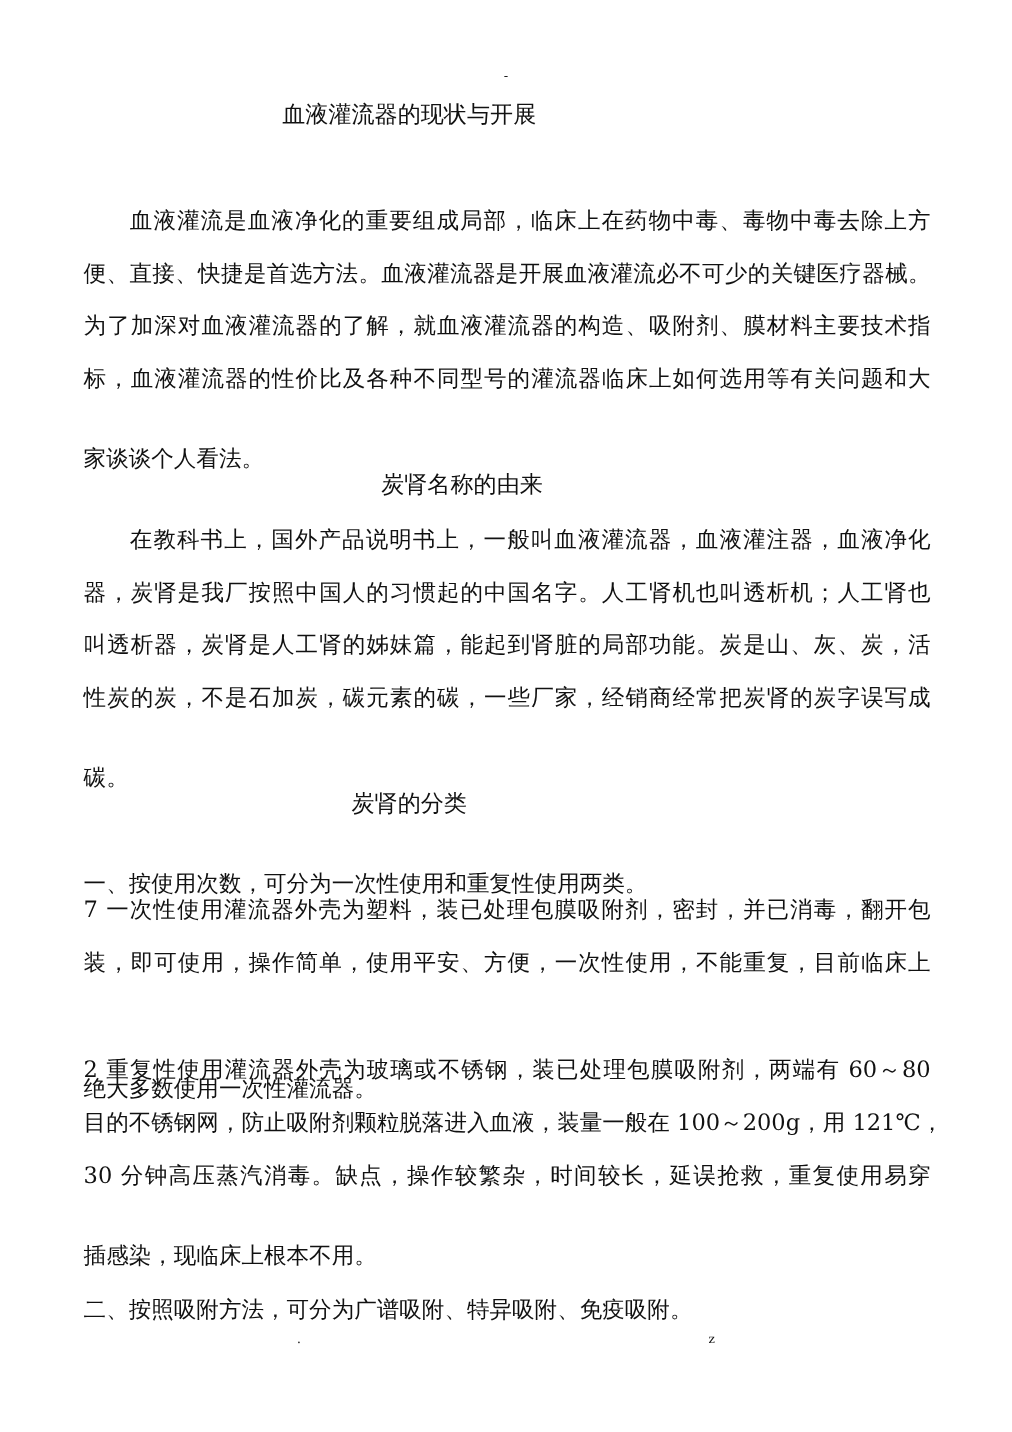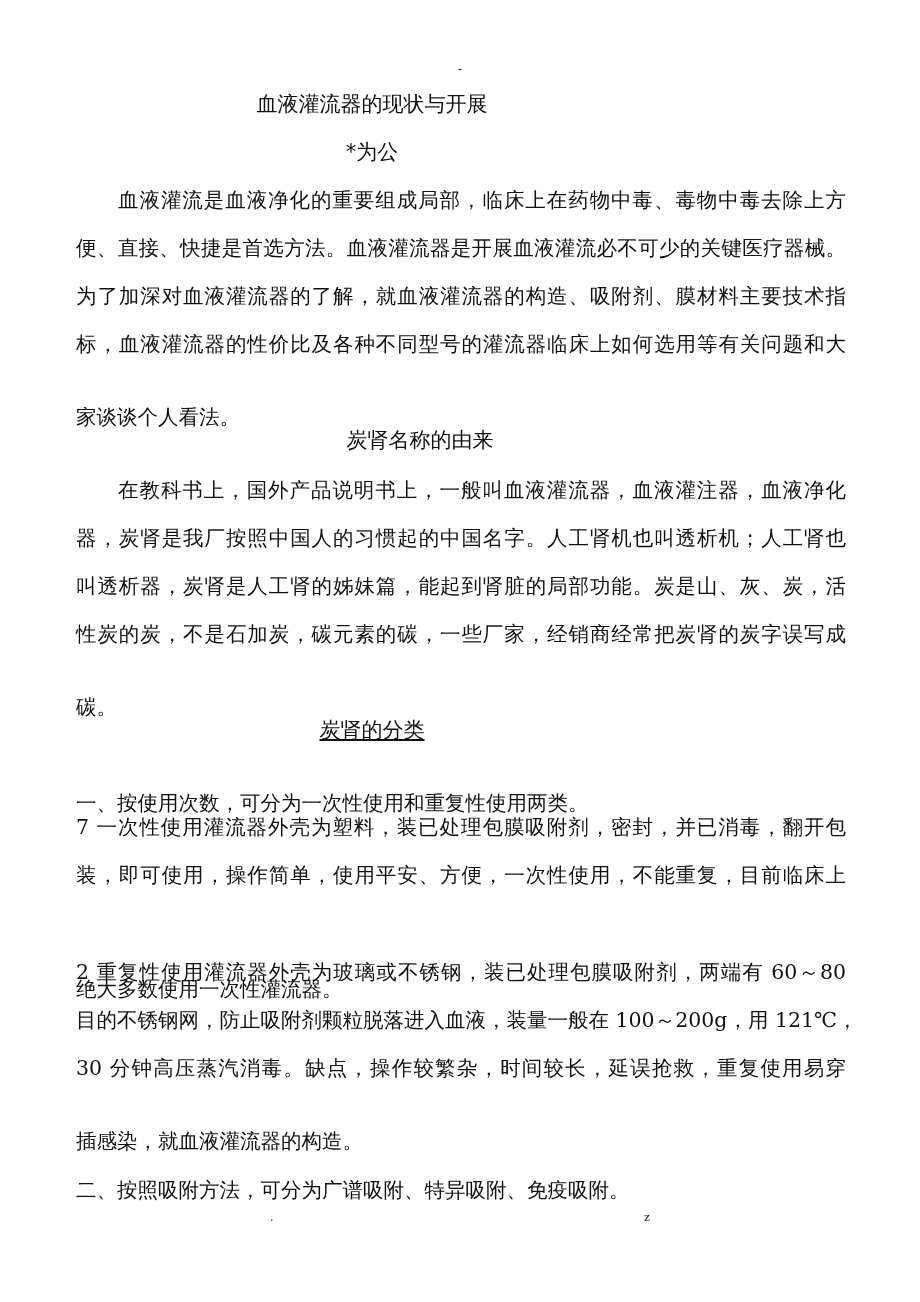--- a/index.html
+++ b/index.html
@@ -16,47 +16,46 @@
     .line.indent { left: 118px; width: 728px; }
     .ftr { position: absolute; top: 1212px; font-size: 11px; line-height: 12px; }
   </style>
 </head>
 <body>
 
 <div class="page">
   <div class="hdr-mark">-</div>
 
   <div class="title" style="top:90px;">血液灌流器的现状与开展</div>
-  <div class="title" style="top:138px;">*为公</div>
 
   <div>
     <div class="line indent" style="top:186px;">血液灌流是血液净化的重要组成局部，临床上在药物中毒、毒物中毒去除上方</div>
     <div class="line" style="top:234px;">便、直接、快捷是首选方法。血液灌流器是开展血液灌流必不可少的关键医疗器械。</div>
     <div class="line" style="top:282px;">为了加深对血液灌流器的了解，就血液灌流器的构造、吸附剂、膜材料主要技术指</div>
     <div class="line" style="top:330px;">标，血液灌流器的性价比及各种不同型号的灌流器临床上如何选用等有关问题和大</div>
     <div class="line last" style="top:378px;">家谈谈个人看法。</div>
   </div>
 
   <div class="title" style="top:426px;padding-left:48px;">炭肾名称的由来</div>
   <div>
     <div class="line indent" style="top:476px;">在教科书上，国外产品说明书上，一般叫血液灌流器，血液灌注器，血液净化</div>
     <div class="line" style="top:524px;">器，炭肾是我厂按照中国人的习惯起的中国名字。人工肾机也叫透析机；人工肾也</div>
     <div class="line" style="top:572px;">叫透析器，炭肾是人工肾的姊妹篇，能起到肾脏的局部功能。炭是山、灰、炭，活</div>
     <div class="line" style="top:620px;">性炭的炭，不是石加炭，碳元素的碳，一些厂家，经销商经常把炭肾的炭字误写成</div>
     <div class="line last" style="top:668px;">碳。</div>
   </div>
 
-  <div class="title" style="top:716px;text-decoration:underline;">炭肾的分类</div>
+  <div class="title" style="top:716px;">炭肾的分类</div>
   <div>
     <div class="line last" style="top:764px;">一、按使用次数，可分为一次性使用和重复性使用两类。</div>
     <div class="line" style="top:813px;">7  一次性使用灌流器外壳为塑料，装已处理包膜吸附剂，密封，并已消毒，翻开包</div>
     <div class="line" style="top:861px;">装，即可使用，操作简单，使用平安、方便，一次性使用，不能重复，目前临床上</div>
     <div class="line last" style="top:950px;">绝大多数使用一次性灌流器。</div>
     <div class="line" style="top:958px;">2  重复性使用灌流器外壳为玻璃或不锈钢，装已处理包膜吸附剂，两端有 60～80</div>
     <div class="line" style="top:1006px;">目的不锈钢网，防止吸附剂颗粒脱落进入血液，装量一般在 100～200g，用 121℃，</div>
     <div class="line" style="top:1054px;">30 分钟高压蒸汽消毒。缺点，操作较繁杂，时间较长，延误抢救，重复使用易穿</div>
-    <div class="line last" style="top:1102px;">插感染，就血液灌流器的构造。</div>
+    <div class="line last" style="top:1102px;">插感染，现临床上根本不用。</div>
     <div class="line last" style="top:1151px;">二、按照吸附方法，可分为广谱吸附、特异吸附、免疫吸附。</div>
   </div>
 
   <div class="ftr" style="left:270px;">.</div>
   <div class="ftr" style="left:644px;">z</div>
 </div>
 
 </body></html>

